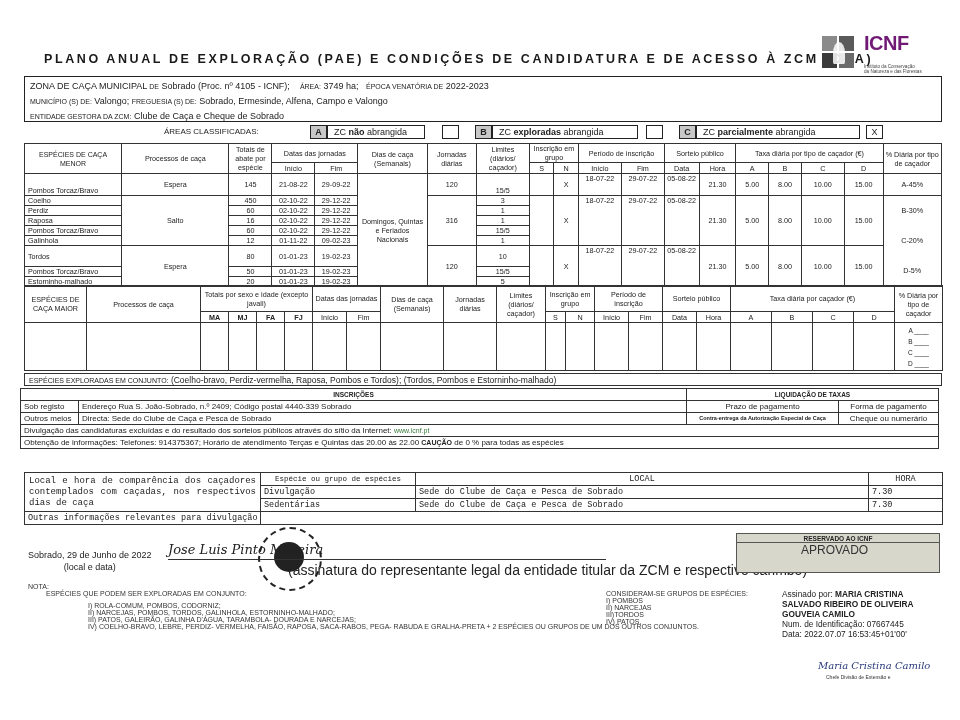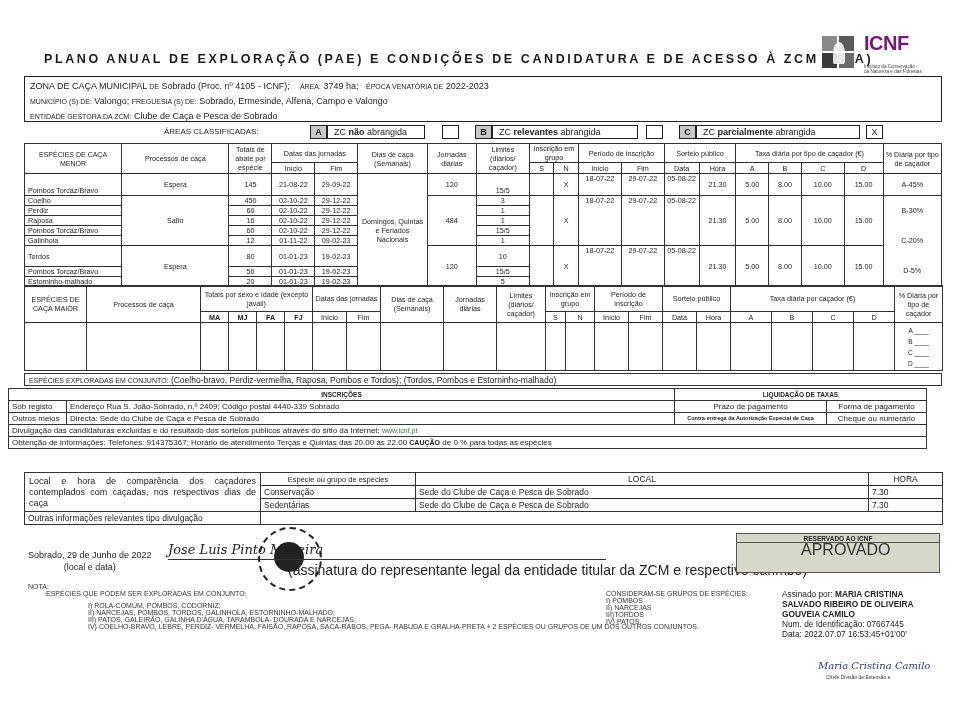--- a/index.html
+++ b/index.html
@@ -24,35 +24,35 @@
 
   table { border-collapse: collapse; table-layout: fixed; position: absolute; }
   td { border: 1px solid #333; font-size: 7.5px; text-align: center; vertical-align: middle; padding: 0 1px; line-height: 9px; overflow: hidden; white-space: nowrap; }
   td.l { text-align: left; padding-left: 3px; }
   td.wrap { white-space: normal; }
   .t1 { left: 24px; top: 143px; width: 918px; border: 1.5px solid #222; }
   .t2 { left: 24px; top: 285px; width: 918px; border: 1.5px solid #222; }
   .t1 td, .t2 td { font-size: 7.2px; }
 
   .conj { left: 24px; top: 373px; width: 918px; height: 13px; font-size: 8.5px; padding-left: 4px; line-height: 12px; border: 1px solid #333; }
-  .t3 { left: 8px; top: 388px; width: 918px; border: 1.5px solid #222; }
+  .t3 { left: 20px; top: 388px; width: 918px; border: 1.5px solid #222; }
   .t3 td { font-size: 8px; height: 12px; }
-  .t4 { left: 24px; top: 472px; width: 918px; border: 1.5px solid #222; }
+  .t4 { left: 24px; top: 472px; width: 918px; border: 1.5px solid #222; font-family: Liberation Mono, monospace; }
   .t4 td { font-size: 8.5px; height: 13px; }
 
   .sign-date { left: 28px; top: 549px; font-size: 9px; text-align: center; line-height: 12px; }
   .sig-line { left: 168px; top: 559px; width: 438px; border-top: 1px solid #333; }
   .sig-label { left: 288px; top: 562px; font-size: 14px; }
   .stamp { left: 258px; top: 527px; width: 64px; height: 64px; border-radius: 50%; border: 2px dashed #222; }
   .stamp-c { left: 274px; top: 542px; width: 30px; height: 30px; border-radius: 50%; background: #222; }
   .sig-scrawl { left: 168px; top: 542px; font-family: "DejaVu Serif", serif; font-style: italic; font-size: 13px; color: #222; text-align: center; }
 
   .reserved { left: 736px; top: 533px; width: 204px; height: 40px; background: #d8d7cc; border: 1px solid #555; }
   .reserved .h { font-size: 6.5px; font-weight: bold; text-align: center; border-bottom: 1px solid #555; height: 9px; line-height: 9px; }
-  .reserved .v { font-size: 16px; padding-left: 64px; line-height: 14px; color: #333; }
+  .reserved .v { font-size: 12px; padding-left: 64px; line-height: 14px; color: #333; }
 
   .nota { left: 28px; top: 583px; font-size: 5px; color: #333; line-height: 7px; }
   .nota .ind1 { padding-left: 18px; }
   .nota .ind2 { padding-left: 60px; }
   .grupos { left: 606px; top: 590px; font-size: 5.5px; line-height: 7px; color: #333; }
   .assin { left: 782px; top: 589px; font-size: 8.3px; line-height: 10px; color: #222; }
   .assin b { font-weight: bold; }
   .hsig { left: 818px; top: 660px; font-family: "DejaVu Serif", serif; font-style: italic; font-size: 10px; color: #2a3a7a; }
   .chefe { left: 826px; top: 674px; font-size: 5px; color: #333; }
   a.link { color: #3a7a3a; text-decoration: none; font-size: 7px; }
@@ -79,31 +79,31 @@
   <div>
     <span>ZONA DE CAÇA MUNICIPAL</span><span class="sc"> DE</span><span> Sobrado (Proc. nº 4105 - ICNF);</span>
     &nbsp;&nbsp;&nbsp;<span class="sc">Área:</span><span> 3749 ha;</span>
     &nbsp;&nbsp;<span class="sc">Época Venatória de</span><span> 2022-2023</span>
   </div>
   <div>
     <span class="sc">Município (s) de:</span><span> Valongo;</span>
     <span class="sc">Freguesia (s) de:</span><span> Sobrado, Ermesinde, Alfena, Campo e Valongo</span>
   </div>
   <div>
-    <span class="sc">Entidade Gestora da ZCM:</span><span> Clube de Caça e Pesca de Sobrado</span>
+    <span class="sc">Entidade Gestora da ZCM:</span><span> Clube de Caça e Cheque de Sobrado</span>
   </div>
 </div>
 
 <div class="abs areas">
   <span class="sc" style="left:140px;font-size:8px;">Áreas classificadas:</span>
   <span class="lab" style="left:286px;">A</span>
   <span class="lbox" style="left:303px;width:98px;"><span>ZC </span><b>não</b><span> abrangida</span></span>
   <span class="chk" style="left:418px;"></span>
   <span class="lab" style="left:451px;">B</span>
-  <span class="lbox" style="left:468px;width:146px;"><span>ZC </span><b>relevantes</b><span> abrangida</span></span>
+  <span class="lbox" style="left:468px;width:146px;"><span>ZC </span><b>exploradas</b><span> abrangida</span></span>
   <span class="chk" style="left:622px;"></span>
   <span class="lab" style="left:655px;">C</span>
   <span class="lbox" style="left:672px;width:164px;"><span>ZC </span><b>parcialmente</b><span> abrangida</span></span>
   <span class="chk" style="left:842px;">X</span>
 </div>
 
 <table class="t1">
   <colgroup>
     <col style="width:95px">
       <col style="width:105px">
@@ -176,21 +176,21 @@
     <td>15.00</td>
     <td>A-45%</td>
   </tr>
 
   <tr style="height:10px">
     <td class="l">Coelho</td>
     <td rowspan="5">Salto</td>
     <td>450</td>
     <td>02-10-22</td>
     <td>29-12-22</td>
-    <td rowspan="5">484</td>
+    <td rowspan="5">316</td>
     <td>3</td>
     <td rowspan="5"></td>
     <td rowspan="5">X</td>
     <td rowspan="5" style="vertical-align:top">18-07-22</td>
     <td rowspan="5" style="vertical-align:top">29-07-22</td>
     <td rowspan="5" style="vertical-align:top">05-08-22</td>
     <td rowspan="5">21.30</td>
     <td rowspan="5">5.00</td>
     <td rowspan="5">8.00</td>
     <td rowspan="5">10.00</td>
@@ -401,31 +401,31 @@
       <col style="width:74px">
     </colgroup>
   <tbody>
       <tr>
     <td rowspan="3" class="l wrap" style="font-size:9px;line-height:11px;text-align:justify;padding:0 4px">Local e hora de comparência dos caçadores contemplados com caçadas, nos respectivos dias de caça</td>
     <td style="font-size:7.5px">Espécie ou grupo de espécies</td>
     <td class="sc">Local</td>
     <td class="sc">Hora</td>
   </tr>
   <tr>
-    <td class="l">Conservação</td>
+    <td class="l">Divulgação</td>
     <td class="l">Sede do Clube de Caça e Pesca de Sobrado</td>
     <td class="l">7.30</td>
   </tr>
   <tr>
     <td class="l">Sedentárias</td>
     <td class="l">Sede do Clube de Caça e Pesca de Sobrado</td>
     <td class="l">7.30</td>
   </tr>
   <tr>
-    <td class="l">Outras informações relevantes tipo divulgação</td>
+    <td class="l">Outras informações relevantes para divulgação</td>
     <td colspan="3"></td>
   </tr>
 </tbody>
   </table>
 
 <div class="abs sign-date">
   <div>Sobrado, 29 de Junho de 2022</div>
   <div>(local e data)</div>
 </div>
 <div class="abs stamp"></div>

